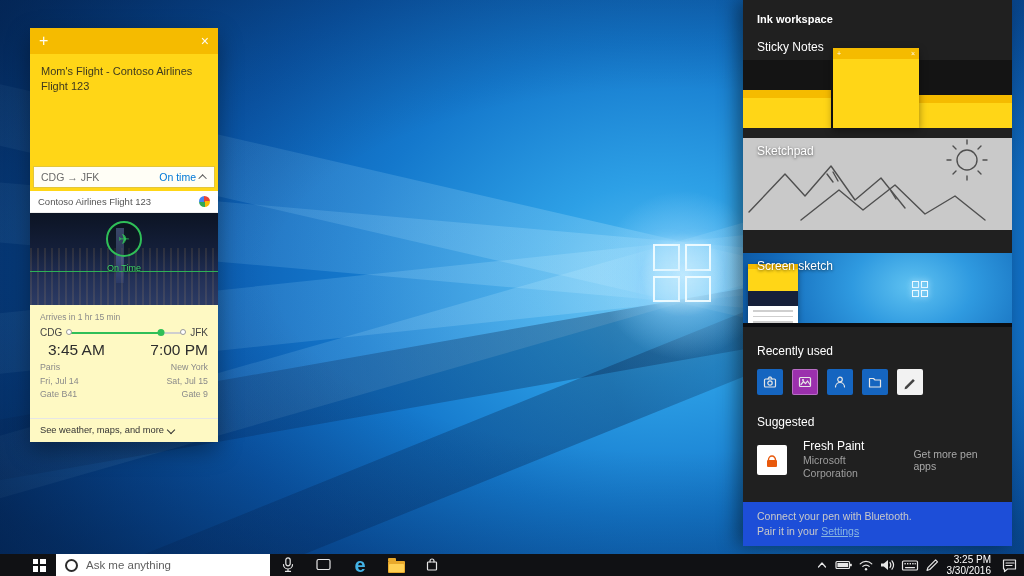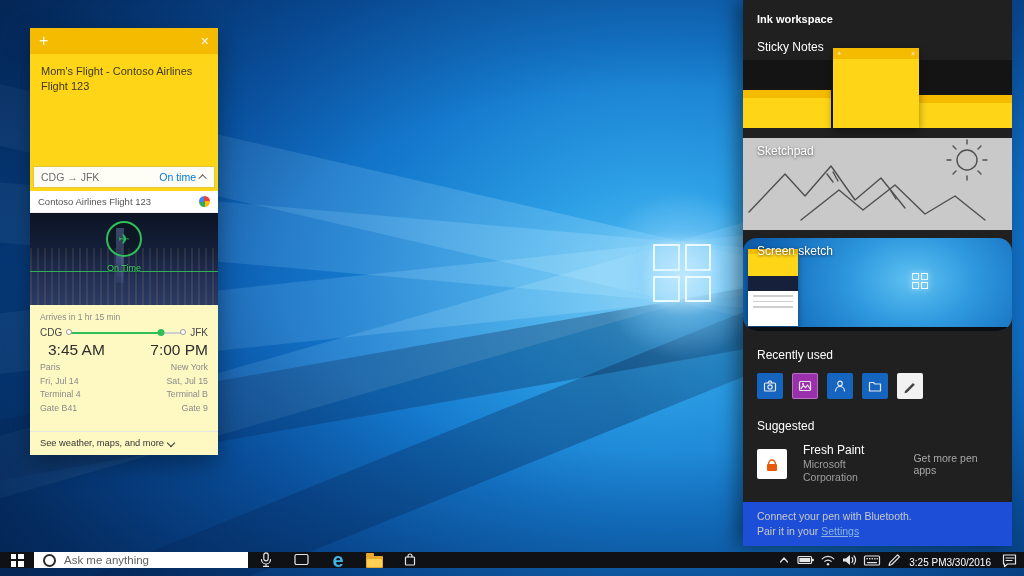--- a/index.html
+++ b/index.html
@@ -87,23 +87,23 @@
   .pv-note .pv-head { height:11px; background:var(--note_header,#f5bb00); display:flex;
     align-items:center; justify-content:space-between; padding:0 4px; font-size:7px;
     color:rgba(255,255,255,0.95); line-height:7px; }
   .pv-big { left:90px; top:-12px; width:86px; height:80px; box-shadow:0 3px 8px rgba(0,0,0,0.4); }
   .pv-left { left:0; top:30px; width:88px; height:38px; }
   .pv-right { right:0; top:35px; width:94px; height:33px; }
   .pv-left .pv-head, .pv-right .pv-head { height:8px; }
   .sketchpad-preview { position:relative; margin-top:10px; height:92px; background:#c9c9c9; }
   .overlay-label { position:absolute; left:14px; top:6px; font-size:12px; color:#fff;
     text-shadow:0 1px 3px rgba(0,0,0,0.65); }
-  .screen-preview { position:relative; margin-top:8px; height:93px; overflow:hidden;
+  .screen-preview { position:relative; margin-top:23px; height:74px; overflow:hidden;
     background:radial-gradient(ellipse 300px 220px at 63% 45%,
-      #5fc2f1 0%, #2f9ae0 20%, #1268b8 48%, #084a90 72%, #063567 100%);border-radius:14px; }
+      #5fc2f1 0%, #2f9ae0 20%, #1268b8 48%, #084a90 72%, #063567 100%); }
   .screen-preview .mini-bar { position:absolute; left:0; right:0; bottom:0; height:4px; background:#0c0d10; }
   .mini-window { position:absolute; left:63%; top:38%; width:16px; height:16px;
     display:grid; grid-template-columns:1fr 1fr; grid-template-rows:1fr 1fr; gap:2px; }
   .mini-window span { border:1px solid rgba(245,252,255,0.95); background:rgba(180,228,252,0.3);
     box-shadow:0 0 7px rgba(170,225,255,0.9); }
   .mini-note { position:absolute; left:5px; top:11px; width:50px; bottom:5px;
     box-shadow:0 2px 6px rgba(0,0,0,0.4); }
   .mini-note .mn-head { height:5px; background:var(--note_header,#f5bb00); }
   .mini-note .mn-yellow { height:22px; background:var(--note_yellow,#ffd617); }
   .mini-note .mn-photo { height:15px; background:#16203a; }
@@ -119,39 +119,39 @@
   .fp-tile { width:30px; height:30px; background:#fff; border-radius:2px; display:flex;
     align-items:center; justify-content:center; flex:0 0 auto; }
   .fp-name { font-size:12px; line-height:15px; }
   .fp-pub { font-size:10.5px; color:#9e9e9e; line-height:13px; }
   .get-more { margin-left:auto; font-size:10.5px; color:#a8a8a8; align-self:center; }
   .pen-footer { position:absolute; left:0; right:0; bottom:0; background:#1d4ed8;
     padding:7px 14px; font-size:10.5px; line-height:15px; color:#c9c9c9; }
   .pen-footer a { color:#8ab6e0; text-decoration:underline; cursor:pointer; }
 
   
-  .taskbar { position:absolute; left:0; right:0; bottom:8px; height:16px;
-    background:var(--taskbar_bg,#101114); display:flex; align-items:stretch; z-index:10; }
+  .taskbar { position:absolute; left:0; right:0; bottom:0; height:22px;
+    background:var(--taskbar_bg,#101114); display:flex; align-items:stretch; z-index:10;padding-left:22px; }
   .tb-start { width:34px; display:flex; align-items:center; justify-content:center; }
   .win-logo { width:13px; height:13px; display:grid; grid-template-columns:1fr 1fr;
     grid-template-rows:1fr 1fr; gap:1.5px; }
   .win-logo span { background:#fff; }
   .tb-search { width:214px; background:#fff; display:flex; align-items:center; gap:8px; padding:0 9px; }
   .cortana-ring { width:13px; height:13px; border:2px solid #2b2b2b; border-radius:50%; flex:0 0 auto; }
   .search-text { font-size:11.5px; color:#5f5f5f; white-space:nowrap; }
   .tb-btn { width:36px; display:flex; align-items:center; justify-content:center; }
   .edge-e { font-size:20px; font-weight:bold; color:#43b3e6; line-height:20px; }
   .folder { position:relative; width:17px; height:12px; background:#e8a92c; border-radius:1px; margin-top:3px; }
   .folder::before { content:""; position:absolute; top:-3px; left:0; width:8px; height:3px;
     background:#e8a92c; border-radius:1px 1px 0 0; }
   .folder::after { content:""; position:absolute; left:1px; right:1px; bottom:1px; height:8px;
     background:#ffd054; border-radius:1px; }
   .tb-spacer { flex:1; }
   .tray-btn { width:22px; display:flex; align-items:center; justify-content:center; }
-  .tb-clock { margin:0 7px 0 4px; display:flex; flex-direction:row; justify-content:center;
+  .tb-clock { margin:0 7px 0 4px; display:flex; flex-direction:column; justify-content:center;
     align-items:flex-end; color:#fff; font-size:10px; line-height:11.5px; }
   .ticon { stroke:#e6e6e6; stroke-width:1.2; fill:none; stroke-linecap:round; stroke-linejoin:round; }
 </style>
 </head>
 <body>
 
 <div id="screen">
 
   <div class="wallpaper">
     <div class="beam" style="--r:-6deg"></div>
@@ -216,24 +216,20 @@
       </div>
       <div class="fd-row">
         <span>Paris</span>
           <span>New York</span>
       </div>
       <div class="fd-row">
         <span>Fri, Jul 14</span>
           <span>Sat, Jul 15</span>
       </div>
       <div class="fd-row">
-        <span>Terminal 4</span>
-          <span>Terminal B</span>
-      </div>
-      <div class="fd-row">
         <span>Gate B41</span>
           <span>Gate 9</span>
       </div>
       <div class="fd-footer">
         <span>See weather, maps, and more</span>
         <span class="chev-down"></span>
       </div>
     </div>
   </div>
 

